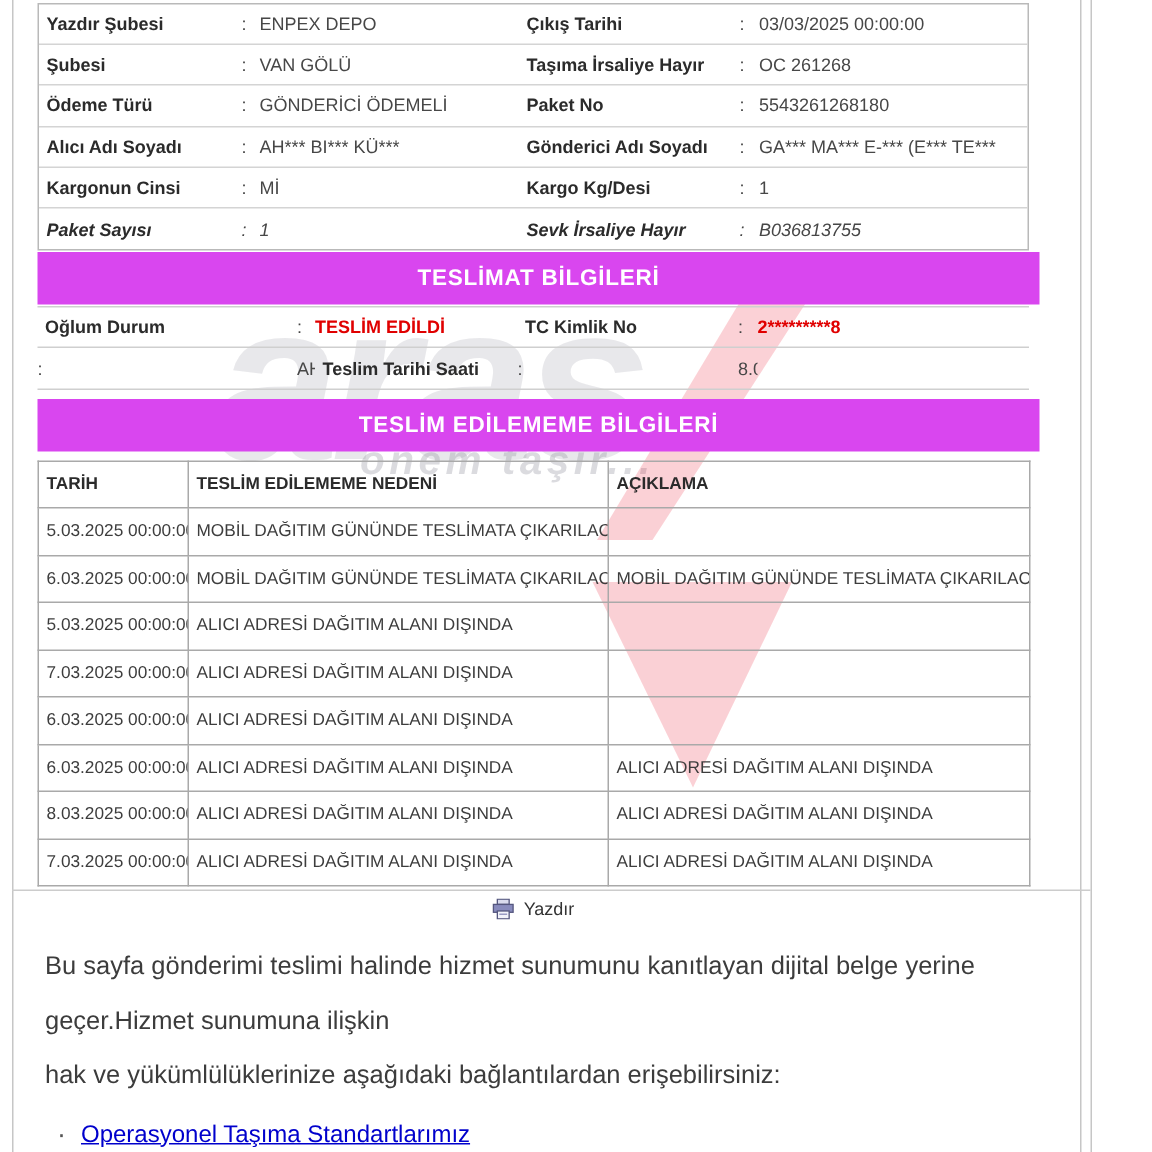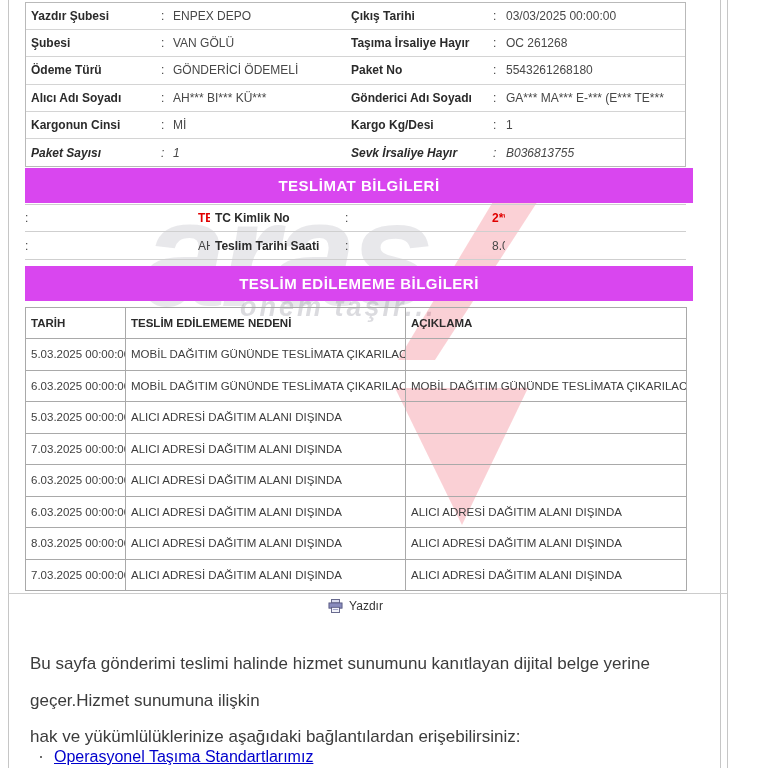--- a/index.html
+++ b/index.html
@@ -49,21 +49,21 @@
   #unavail-table td { height:31.5px; color:#3d3d3d; }
   .col-date { width:100px; } .col-reason { width:280px;margin-left:36px; } .col-note { width:281px;margin-left:40px; }
 
   
   #bottom-divider { position:absolute; left:8px; top:593px; width:719px; height:1px; background:#cccccc; }
   #print-button { position:absolute; left:25px; top:599px; width:661px; display:flex;
     align-items:center; justify-content:center; gap:6px; cursor:pointer; }
   #print-button span { font-size:12px; color:#333;text-align:right; }
 
   
-  .footer-line { position:absolute; left:30px; width:700px; font-size:17px; color:#3c3c3c;margin-top:20px; }
+  .footer-line { position:absolute; left:30px; width:700px; font-size:17px; color:#3c3c3c; }
   #footer-line1 { top:634px; } #footer-line2 { top:671px; } #footer-line3 { top:707px; }
   #footer-link-row { position:absolute; left:38px; top:746px; font-size:16px; display:flex; align-items:center; gap:10px; }
   #footer-bullet { color:#555; font-size:18px; }
   #footer-link { color:#0000cc; text-decoration:underline; cursor:pointer; }
 </style>
 </head>
 <body>
 
 <div class="vline" style="left:8px"></div>
 <div class="vline" style="left:720px"></div>
@@ -130,20 +130,21 @@
       <div class="cell-value">B036813755</div>
     </div>
   </div>
 
   <div class="band" style="top:168px">
     <div class="band-title">TESLİMAT BİLGİLERİ</div>
   </div>
 
   <div id="delivery-grid">
     <div class="dlv-row">
+      <div class="cell-label">Oğlum Durum</div>
       <div class="cell-colon">:</div>
       <div class="cell-value red">TESLİM EDİLDİ</div>
       <div class="cell-label">TC Kimlik No</div>
       <div class="cell-colon">:</div>
       <div class="cell-value red">2*********8</div>
     </div>
     <div class="dlv-row">
       <div class="cell-colon">:</div>
       <div class="cell-value">AH***</div>
       <div class="cell-label">Teslim Tarihi Saati</div>

